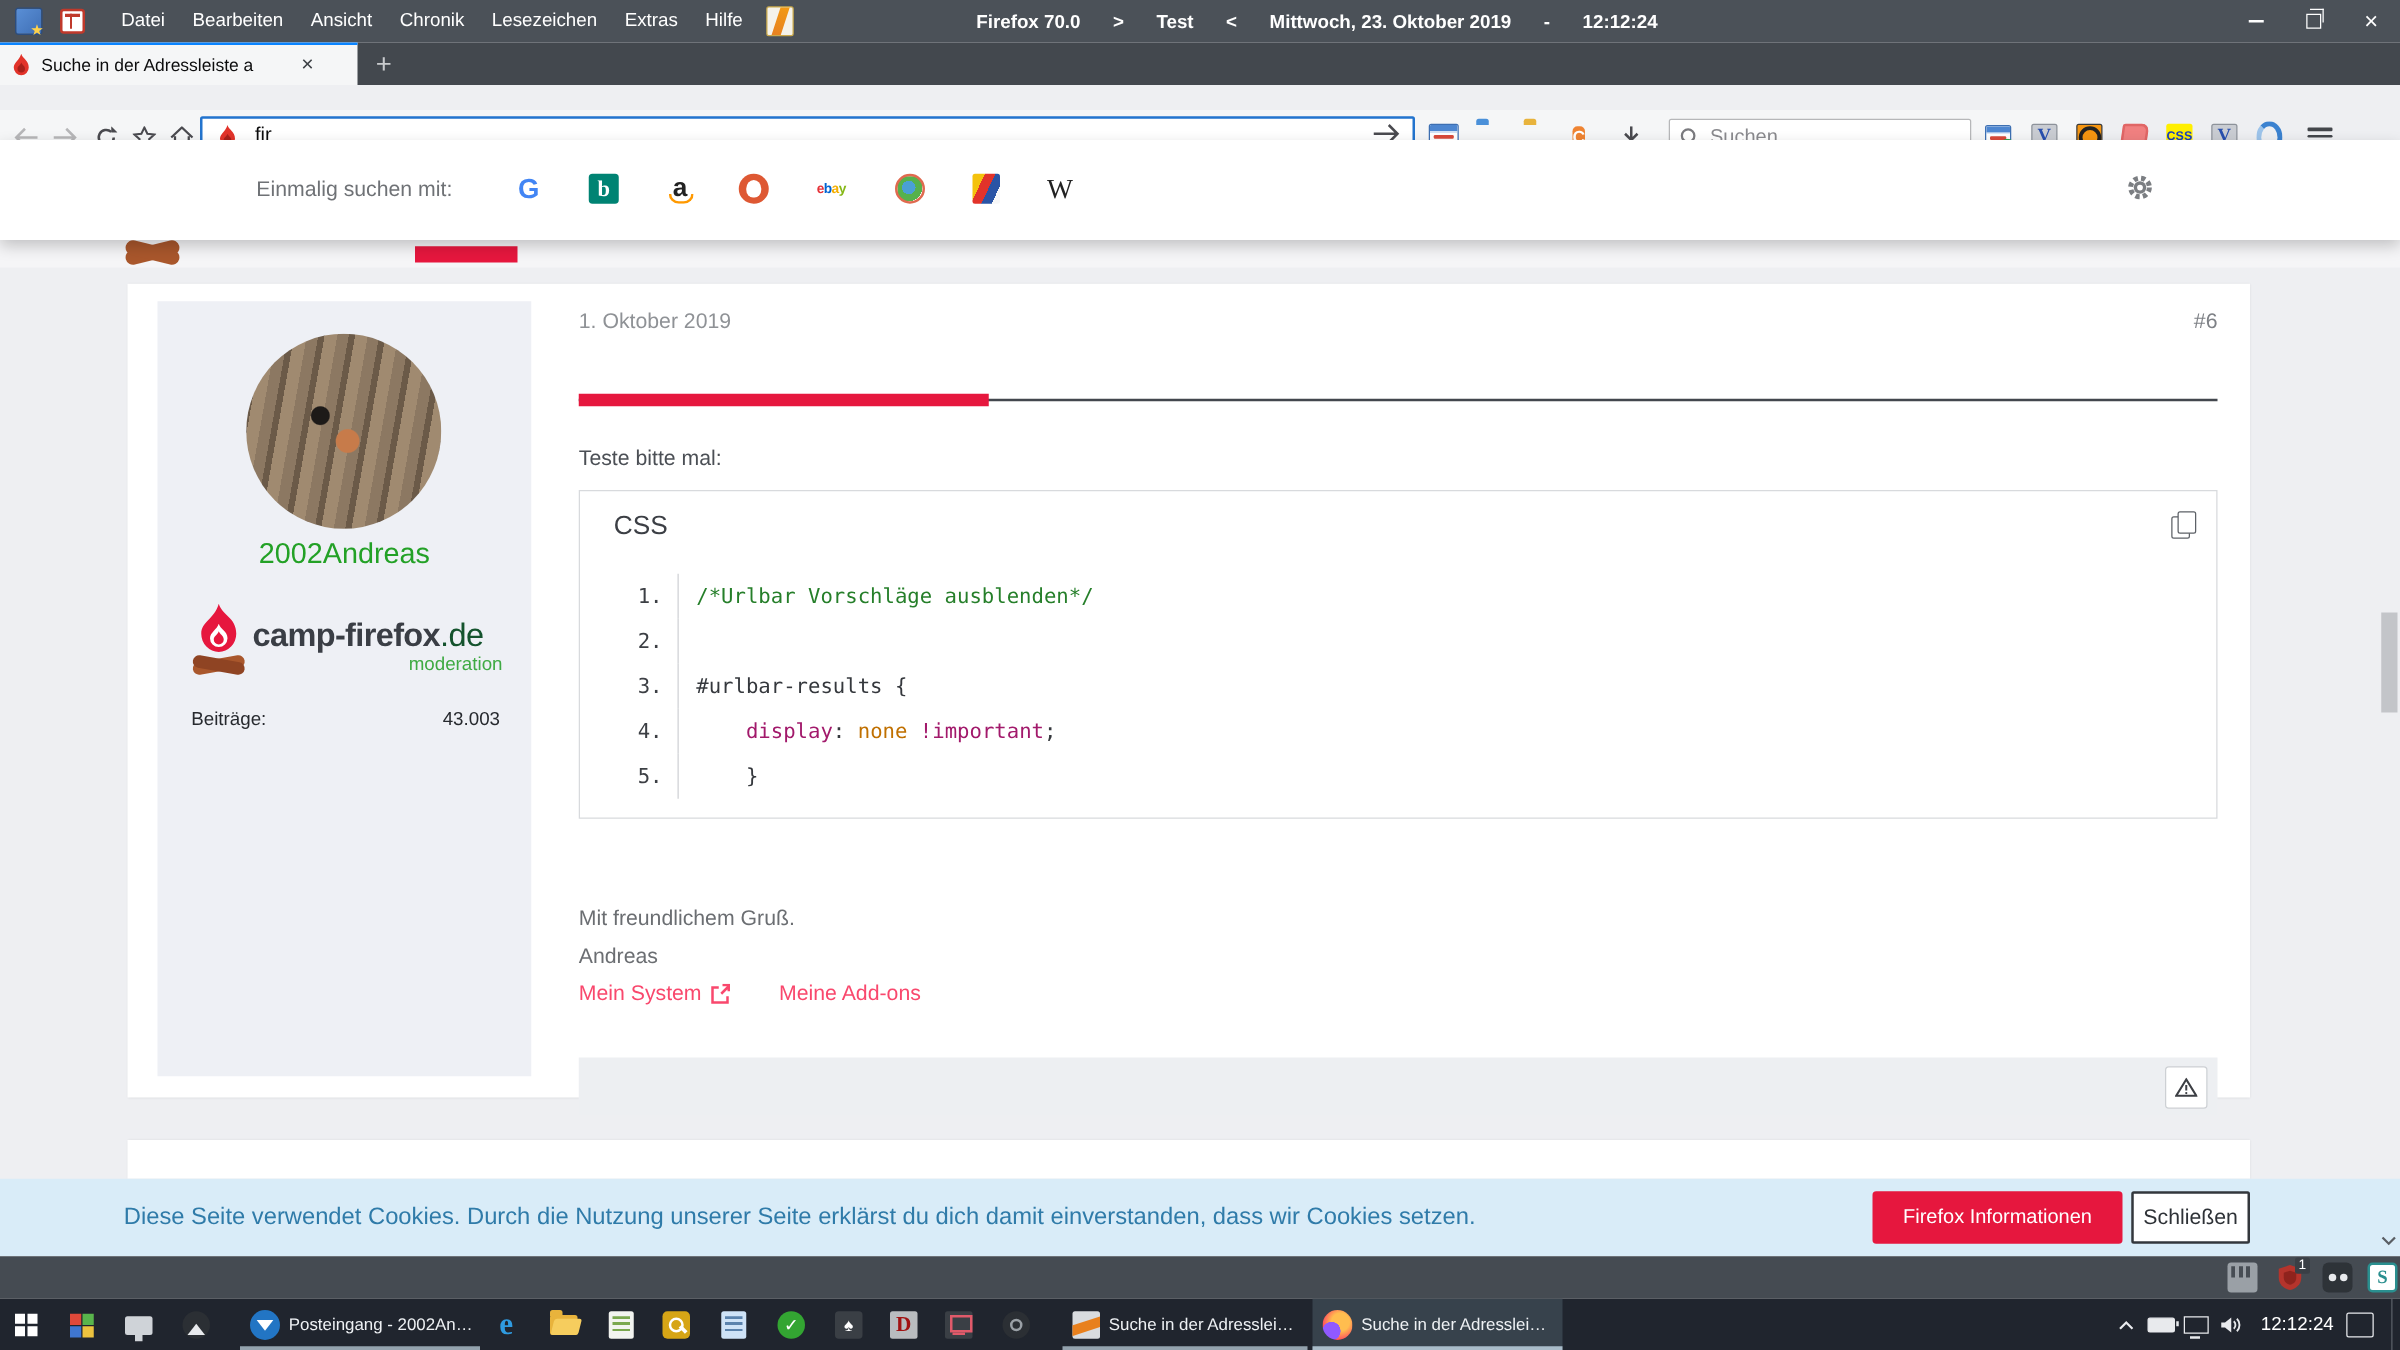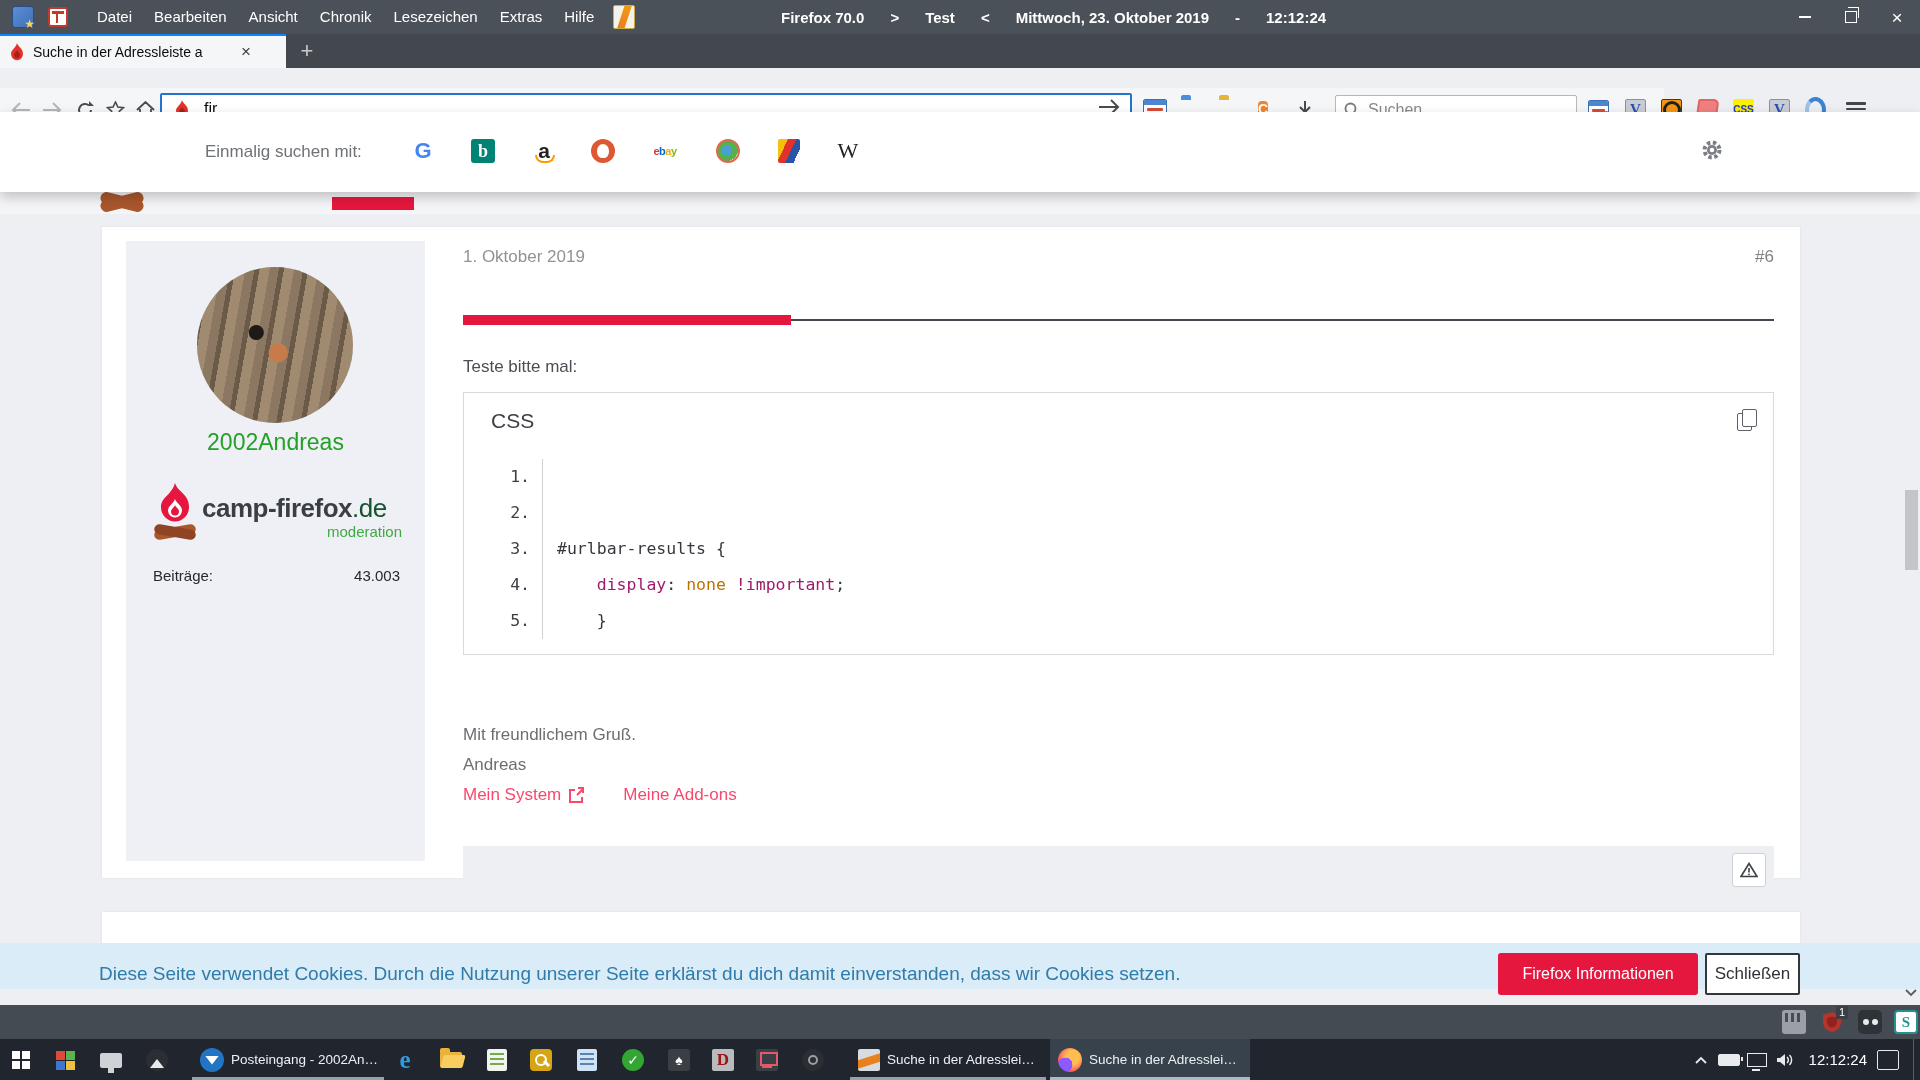--- a/index.html
+++ b/index.html
@@ -127,21 +127,21 @@
   .tok-val{color:#c07000;}
   #post-closing{position:absolute;left:0;top:498px;font-size:17px;color:#6b6e72;}
   #post-sig{position:absolute;left:0;top:528px;font-size:17px;color:#6b6e72;}
   #post-links{position:absolute;left:0;top:558px;font-size:17px;color:#f9486d;display:flex;align-items:center;}
   #post-links .lnk2{margin-left:38px;}
   #footerbar{position:absolute;left:0;top:619px;width:1311px;height:46px;background:#edeff2;}
   #warnbtn{position:absolute;right:8px;top:7px;width:32px;height:32px;background:#fff;border:1px solid #cdd0d4;border-radius:3px;display:flex;align-items:center;justify-content:center;}
   #nextbox{position:absolute;left:102px;top:720px;width:1698px;height:31px;background:#fff;box-shadow:0 0 2px rgba(0,0,0,.08);}
 
   
-  #cookiebar{left:0;top:943px;width:1920px;height:46px;background:#d9ecf8;z-index:30;}
+  #cookiebar{left:0;top:943px;width:1920px;height:62px;background:#d9ecf8;z-index:30;}
   #cookie-text{position:absolute;left:99px;top:20px;font-size:19px;color:#2f7ba9;}
   #cookie-info{position:absolute;left:1498px;top:10px;width:200px;height:42px;background:#e6173e;color:#fff;font-size:16px;border:none;border-radius:3px;font-family:"Liberation Sans",sans-serif;}
   #cookie-close{position:absolute;left:1705px;top:10px;width:95px;height:42px;background:#fff;color:#2e3237;font-size:17px;border:2px solid #33373c;border-radius:2px;font-family:"Liberation Sans",sans-serif;}
 
   
   #scroll-thumb{left:1905px;top:490px;width:13px;height:80px;background:#c3c5c9;z-index:35;}
   #scroll-down{left:1903px;top:984px;width:16px;height:18px;z-index:35;display:flex;align-items:center;justify-content:center;}
 
   
   #addonbar{left:0;top:1005px;width:1920px;height:34px;background:#454b52;z-index:45;}
@@ -414,20 +414,21 @@
 
         <div id="codebox">
           <span id="code-lang">CSS</span>
           <span id="copybtn">
               <i class="p2"></i>
               <i class="p1"></i>
             </span>
           <div id="codelines">
             <div class="cl">
                 <span class="num">1.</span>
+                <span class="src"><span class="tok-cm">/*Urlbar Vorschläge ausblenden*/</span></span>
               </div>
             <div class="cl">
                 <span class="num">2.</span>
                 <span class="src"></span>
               </div>
             <div class="cl">
                 <span class="num">3.</span>
                 <span class="src">#urlbar-results {</span>
               </div>
             <div class="cl">

